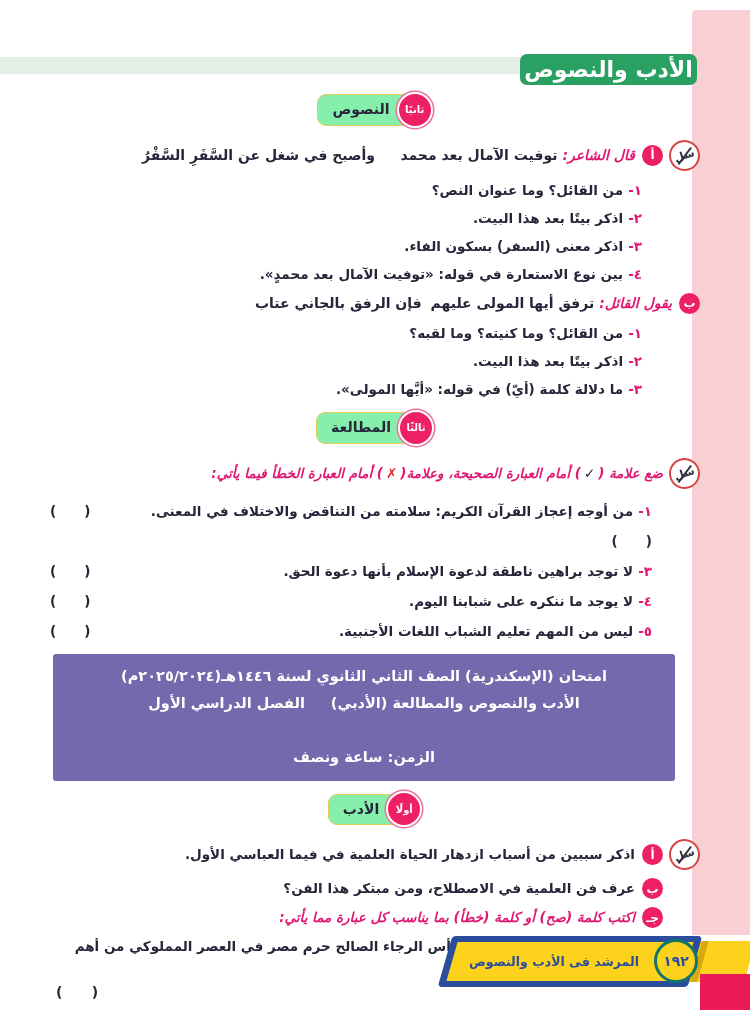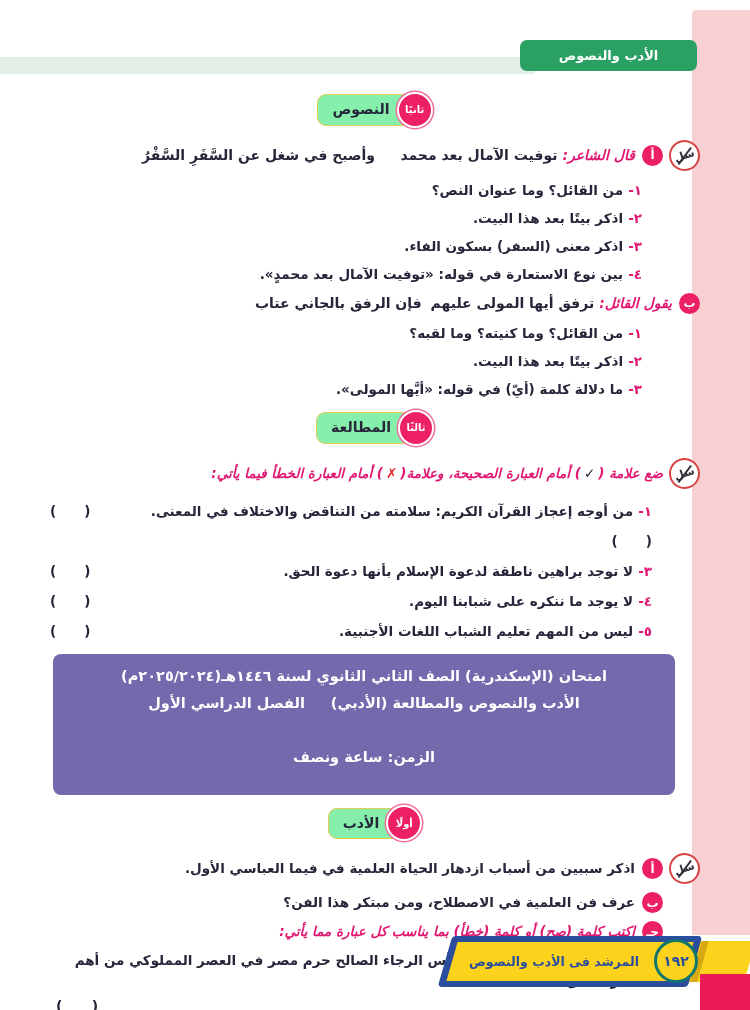--- a/index.html
+++ b/index.html
@@ -1,21 +1,21 @@
 <!DOCTYPE html>
 <html><head>
 <meta charset="utf-8">
 <style>
   html,body{margin:0;padding:0;}
   body{width:750px;height:1010px;position:relative;background:#fff;overflow:hidden;
        font-family:"DejaVu Sans",sans-serif;font-weight:bold;color:#26263a;}
   .pink-strip{position:absolute;top:10px;right:0;width:58px;height:925px;background:#f8cfd2;border-radius:4px 0 0 0;}
   .green-strip{position:absolute;top:57px;left:0;width:535px;height:17px;background:#e3efe6;}
-  .green-banner{position:absolute;top:40px;left:520px;width:177px;height:31px;background:#2aa163;
-       border-radius:7px;color:#fff;font-size:13px;display:flex;align-items:center;justify-content:center;}
+  .green-banner{position:absolute;top:54px;left:520px;width:177px;height:31px;background:#2aa163;
+       border-radius:7px;color:#fff;font-size:22px;display:flex;align-items:center;justify-content:center;}
   .content{position:absolute;top:88px;left:50px;width:650px;direction:rtl;font-size:14px;line-height:1.55;}
   
   .badge-row{display:flex;justify-content:center;margin:4px 0 12px;}
   .badge{position:relative;display:inline-flex;align-items:center;}
   .badge-circle{width:32px;height:32px;border-radius:50%;background:#ec2063;color:#fff;font-size:10px;
        display:flex;align-items:center;justify-content:center;z-index:2;border:2px solid #fff;
        box-shadow:0 0 0 1.5px #ef6d9b;flex:none;}
   .badge-pill{background:#86efac;border:1.5px solid #e3cd52;border-radius:9px;padding:4px 26px 4px 14px;
        margin-right:-20px;font-size:14px;color:#26263a;}
   
@@ -33,21 +33,21 @@
   .verse-b{padding-left:205px;}
   .right-group{display:flex;align-items:center;}
   .sub-item{margin:0 58px 7px 0;font-size:13.5px;}
   
   .stmt{display:flex;justify-content:space-between;margin:0 48px 9px 0;font-size:13.5px;}
   .slot{white-space:pre;direction:ltr;flex:none;}
   .instr{display:flex;align-items:center;margin-bottom:12px;font-size:13.5px;}
   .check{color:#26263a;padding:0 3px;}
   .cross{color:#e02525;padding:0 3px;}
   
-  .exam-box{background:#7568ac;color:#fff;border-radius:8px;margin:12px 25px 10px 3px;padding:9px 12px 24px;
+  .exam-box{background:#7568ac;color:#fff;border-radius:3px;margin:12px 25px 10px 3px;padding:9px 12px 10px;
        text-align:center;font-size:14.5px;line-height:1.9;}
   .exam-line2{display:flex;justify-content:center;gap:26px;flex-wrap:wrap;}
   
   .part{display:flex;align-items:center;margin-bottom:8px;font-size:13.5px;}
   .part-indent{margin-right:37px;}
   .lit-stmt{margin:2px 48px 4px 0;font-size:13.5px;}
   .slot-line{direction:ltr;text-align:left;margin:0 0 10px 6px;}
   
   .footer-ribbon{position:absolute;bottom:20px;right:0;width:315px;height:56px;}
   .ribbon-right{position:absolute;right:0;top:7px;width:72px;height:41px;background:#fcd21c;transform:skewX(-16deg);}

